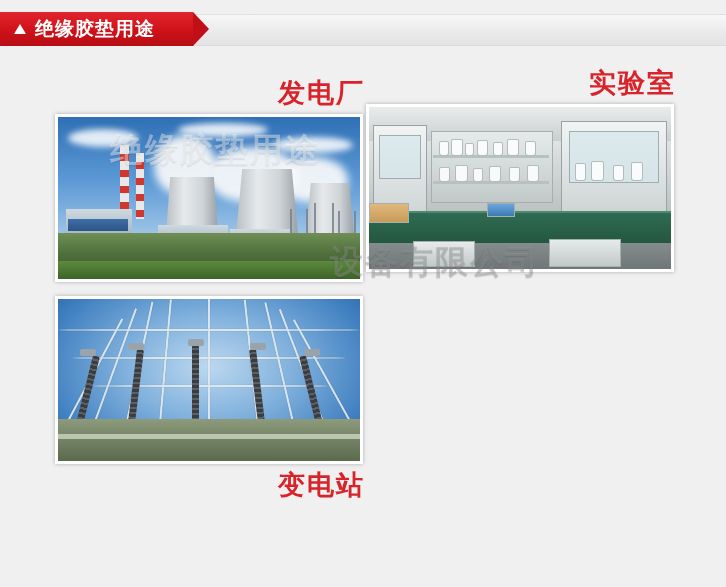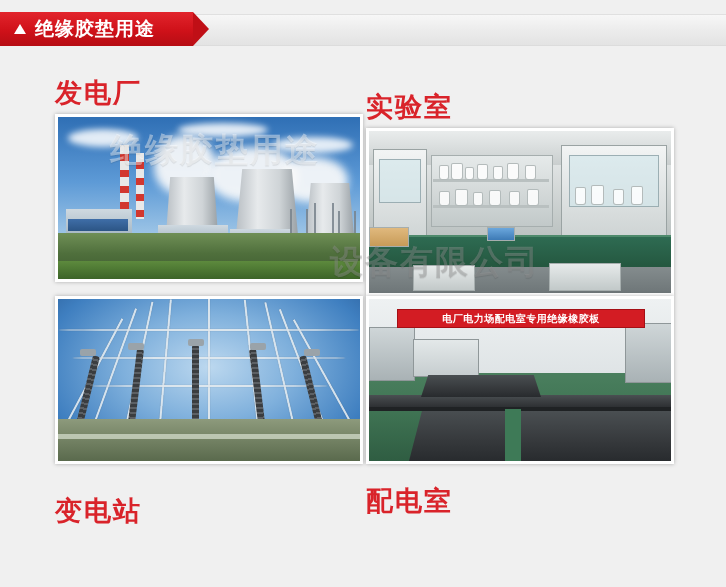--- a/index.html
+++ b/index.html
@@ -79,26 +79,26 @@
     left: 0;
     width: 726px;
     height: 531px;
   }
 
   .cell {
     position: absolute;
     width: 310px;
   }
   .cell-tl { left: 55px;  top: 18px; }
-  .cell-tr { left: 366px; top: 32px; font-family: Liberation Serif, serif; }
+  .cell-tr { left: 366px; top: 8px; font-family: Liberation Serif, serif; }
   .cell-bl { left: 55px;  top: 240px; }
   .cell-br { left: 366px; top: 240px; }
 
   .caption {
-    text-align: left;
+    text-align: right;
     color: #d9232a;
     font-size: 27px;
     font-weight: bold;
     letter-spacing: 2px;
     line-height: 38px;
     height: 40px;
   }
 
   .photo-frame {
     width: 302px;
@@ -411,44 +411,22 @@
 
       <div class="sub-cap" style="left:22px;top:50px;width:16px;height:7px;"></div>
       <div class="sub-cap" style="left:70px;top:44px;width:16px;height:7px;"></div>
       <div class="sub-cap" style="left:130px;top:40px;width:16px;height:7px;"></div>
       <div class="sub-cap" style="left:192px;top:44px;width:16px;height:7px;"></div>
       <div class="sub-cap" style="left:246px;top:50px;width:16px;height:7px;"></div>
 
       <div class="sub-ground"></div>
       <div style="position:absolute;left:0;bottom:22px;width:302px;height:5px;background:#cdd6c4;opacity:.8;"></div>
     </div>
-    <div class="caption" style="margin-top:28px;">变电站</div>
+    <div class="caption" style="margin-top:2px;">变电站</div>
   </div>
 
-  <div class="cell cell-br">
-    <div class="photo-frame">
-      <div class="room-wall"></div>
-      <div class="room-floor"></div>
-
-      <div class="room-cab" style="left:0px;top:28px;width:44px;height:52px;"></div>
-      <div class="room-cab" style="left:256px;top:24px;width:46px;height:58px;"></div>
-      <div class="room-cab" style="left:44px;top:40px;width:64px;height:36px;background:linear-gradient(to bottom,#e3e8e9,#c6cdcf);"></div>
-
-      <div class="room-mat" style="left:0px;top:96px;width:302px;height:14px;"></div>
-      <div class="room-mat" style="left:52px;top:76px;width:120px;height:22px;clip-path:polygon(6% 0,94% 0,100% 100%,0 100%);"></div>
-      <div class="room-mat" style="left:40px;top:110px;width:96px;height:52px;clip-path:polygon(14% 0,100% 0,100% 100%,0 100%);"></div>
-      <div class="room-mat-edge" style="left:0px;top:108px;width:302px;height:4px;"></div>
-      <div class="room-mat" style="left:150px;top:112px;width:152px;height:50px;"></div>
-      <div style="position:absolute;left:136px;top:110px;width:16px;height:52px;background:#3e7a57;"></div>
-
-      <div class="room-banner">
-        <span>电厂电力场配电室专用绝缘橡胶板</span>
-      </div>
-    </div>
-    <div class="caption" style="margin-top:18px;">配电室</div>
-  </div>
 
 </div>
 
 <div class="watermark">
   <div class="wm-text wm-1">绝缘胶垫用途</div>
   <div class="wm-text wm-2">设备有限公司</div>
 </div>
 
 </body></html>

